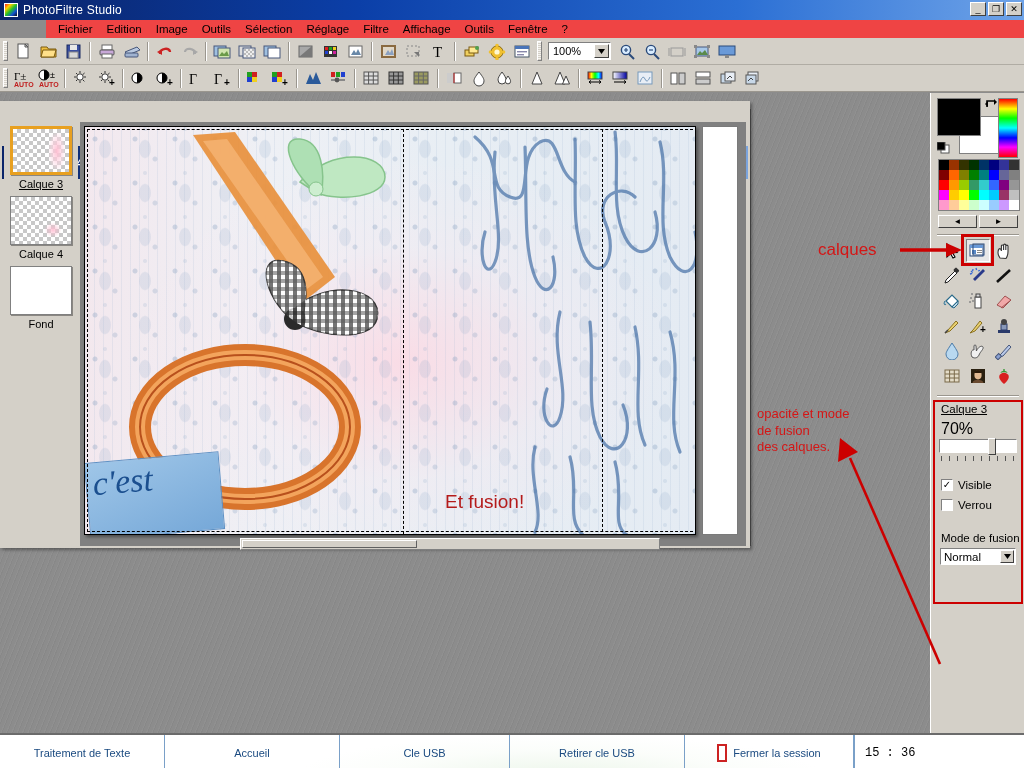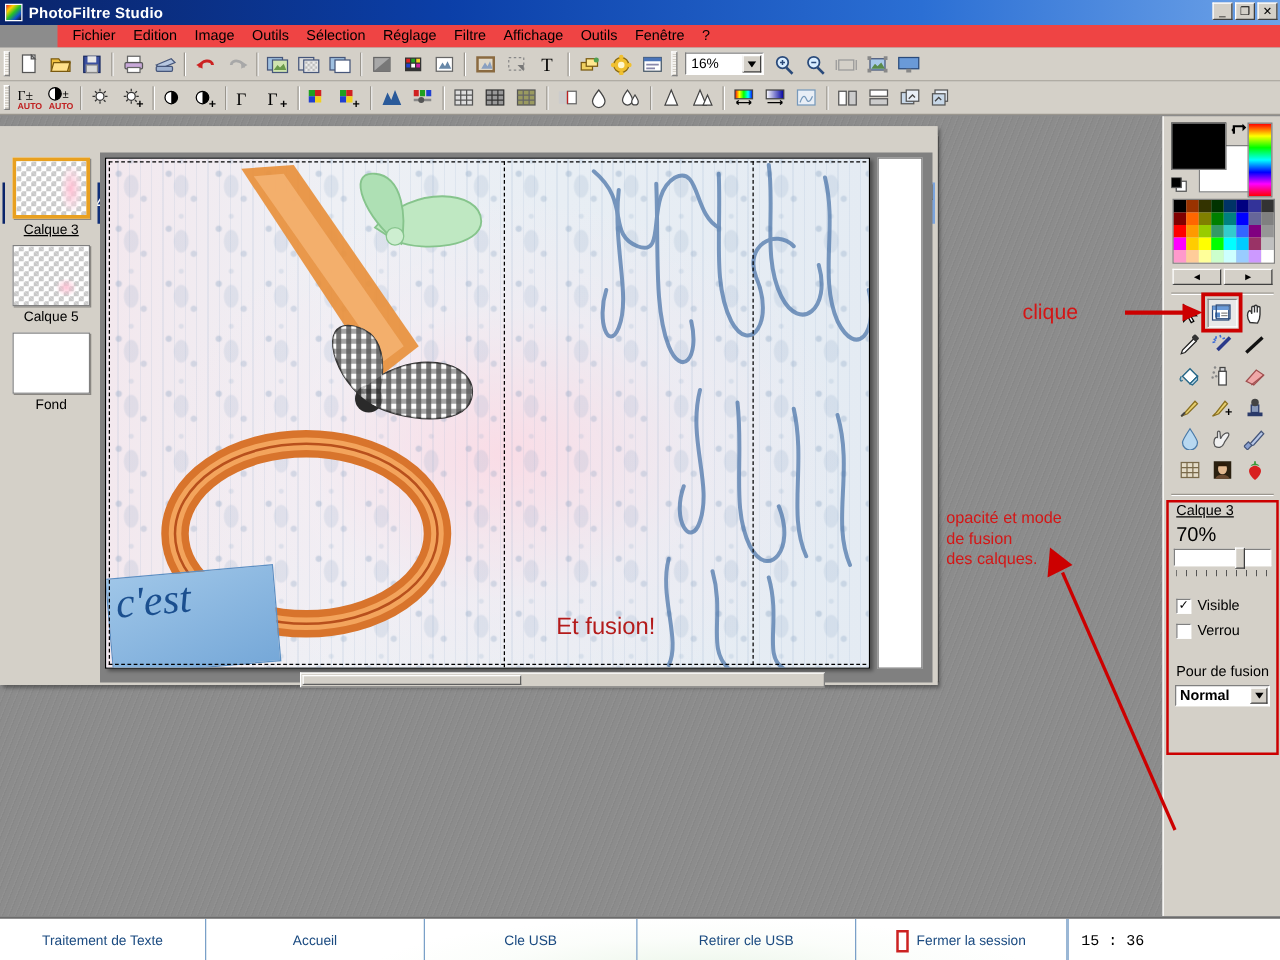--- a/index.html
+++ b/index.html
@@ -15,21 +15,21 @@
 
   
   .titlebar{
     position:absolute;left:0;top:0;width:1024px;height:20px;
     background:linear-gradient(to right,#0a246a 0%,#0b3fa8 35%,#2b6fd4 72%,#6ea3e8 100%);
     display:flex;align-items:center;
   }
   .tb-icon{width:14px;height:14px;margin-left:4px;margin-right:5px;
     background:linear-gradient(135deg,#ff2020 0%,#ffd000 25%,#27c127 50%,#1050d0 75%,#101010 100%);
     border:1px solid #ffffff;box-sizing:border-box;}
-  .tb-title{color:#fff;font-weight:bold;font-size:12px;letter-spacing:.2px;}
+  .tb-title{color:#fff;font-weight:normal;font-size:12px;letter-spacing:.2px;}
   .tb-buttons{position:absolute;right:2px;top:2px;display:flex;gap:2px;}
   .tb-btn{width:16px;height:14px;background:#d4d0c8;border:1px solid #fff;
     border-right-color:#404040;border-bottom-color:#404040;
     display:flex;align-items:center;justify-content:center;
     font-size:9px;color:#000;line-height:1;box-sizing:border-box;}
 
   
   .menubar{position:absolute;left:0;top:20px;width:1024px;height:18px;
     background:#ef4444;display:flex;align-items:center;padding-left:5px;box-sizing:border-box;margin-left:46px;}
   .menu-item{padding:1px 7px;font-size:11.5px;color:#000;cursor:default;}
@@ -192,21 +192,21 @@
     border:1px solid #fff;border-right-color:#404040;border-bottom-color:#404040;box-sizing:border-box;}
   .lp-ticks{position:absolute;left:6px;top:56px;width:76px;height:5px;
     background-image:repeating-linear-gradient(to right,#555 0 1px,transparent 1px 8px);}
   .lp-chk{position:absolute;left:6px;display:flex;align-items:center;gap:5px;font-size:11.5px;}
   .chkbox{width:12px;height:12px;background:#fff;border:1px solid #808080;
     border-right-color:#fff;border-bottom-color:#fff;box-sizing:border-box;
     display:flex;align-items:center;justify-content:center;font-size:10px;line-height:1;color:#000;}
   .lp-fusion-lbl{position:absolute;left:6px;top:132px;font-size:11.5px;}
   .lp-select{position:absolute;left:5px;top:148px;width:76px;height:17px;background:#fff;
     border:1px solid #808080;border-right-color:#fff;border-bottom-color:#fff;box-sizing:border-box;
-    display:flex;align-items:center;position:relative;font-weight:bold;}
+    display:flex;align-items:center;position:relative;}
   .lp-select span{padding-left:3px;font-size:11.5px;}
   .lp-select .arrowbox{position:absolute;right:1px;top:1px;width:14px;height:13px;
     background:#d4d0c8;border:1px solid #fff;border-right-color:#404040;border-bottom-color:#404040;
     display:flex;align-items:center;justify-content:center;box-sizing:border-box;}
   .redframe{position:absolute;left:933px;top:400px;width:90px;height:204px;
     border:2px solid #cc0000;box-sizing:border-box;pointer-events:none;}
   .redframe2{position:absolute;left:961px;top:234px;width:33px;height:32px;
     border:3px solid #cc0000;box-sizing:border-box;pointer-events:none;}
 
   
@@ -406,21 +406,21 @@
           <rect x="2" y="3" width="14" height="11" fill="#fff" stroke="#456"></rect>
           <rect x="2" y="3" width="14" height="3" fill="#4a74b8"></rect>
           <rect x="4" y="8" width="10" height="1.4" fill="#88a"></rect>
           <rect x="4" y="11" width="7" height="1.4" fill="#88a"></rect>
         </svg>
       </div>
 
     <div class="grip"></div>
 
     <div class="zoomsel">
-      <span>16%</span>
+      <span>100%</span>
       <div class="arrowbox">
           <svg width="7" height="5">
             <path d="M0 0 L7 0 L3.5 5 Z" fill="#000"></path>
           </svg>
         </div>
     </div>
 
     <div class="tbtn">
         <svg width="18" height="17">
           <circle cx="8" cy="7" r="4.6" fill="#d8ecff" stroke="#2a4a7a" stroke-width="1.4"></circle>
@@ -695,21 +695,21 @@
             <div class="checker"></div>
             <div style="position:absolute;left:36px;top:4px;width:16px;height:36px;background:radial-gradient(ellipse at 50% 50%, rgba(255,190,210,.95) 0%, rgba(255,220,232,.5) 55%, rgba(255,255,255,0) 80%);"></div>
           </div>
           <div class="layer-label sel">Calque 3</div>
         </div>
         <div class="layer-entry">
           <div class="layer-thumb">
             <div class="checker"></div>
             <div style="position:absolute;left:34px;top:26px;width:16px;height:14px;background:radial-gradient(ellipse at 50% 50%, rgba(255,190,210,.9) 0%, rgba(255,255,255,0) 75%);"></div>
           </div>
-          <div class="layer-label">Calque 5</div>
+          <div class="layer-label">Calque 4</div>
         </div>
         <div class="layer-entry">
           <div class="layer-thumb">
             <div style="position:absolute;inset:0;background:#fff;"></div>
           </div>
           <div class="layer-label">Fond</div>
         </div>
       </div>
 
     <div class="canvas-wrap">
@@ -989,36 +989,36 @@
       </div>
       <div class="lp-ticks"></div>
       <div class="lp-chk" style="top:79px;">
         <div class="chkbox">✓</div>
         <span>Visible</span>
       </div>
       <div class="lp-chk" style="top:99px;">
         <div class="chkbox"></div>
         <span>Verrou</span>
       </div>
-      <div class="lp-fusion-lbl">Pour de fusion</div>
+      <div class="lp-fusion-lbl">Mode de fusion</div>
       <div class="lp-select">
         <span>Normal</span>
         <div class="arrowbox">
             <svg width="7" height="5">
               <path d="M0 0 L7 0 L3.5 5 Z" fill="#000"></path>
             </svg>
           </div>
       </div>
     </div>
   </div>
 
   <div class="redframe"></div>
   <div class="redframe2"></div>
 
-  <div class="anno" id="anno-calques">clique</div>
+  <div class="anno" id="anno-calques">calques</div>
   <div class="anno" id="anno-opac">opacité et mode
 de fusion
 des calques.</div>
 
   <svg class="arrowsvg" style="left:900px;top:240px;width:70px;height:28px;">
     <path d="M0 10 L52 10" stroke="#cc0000" stroke-width="3.4" fill="none"></path>
     <path d="M62 10 L46 3 L46 17 Z" fill="#cc0000"></path>
   </svg>
 
   <svg class="arrowsvg" style="left:828px;top:436px;width:120px;height:232px;">

